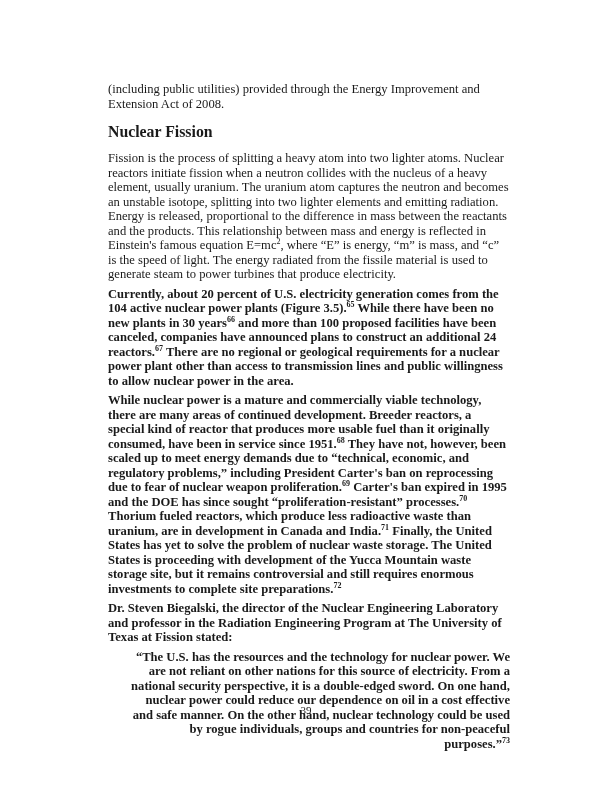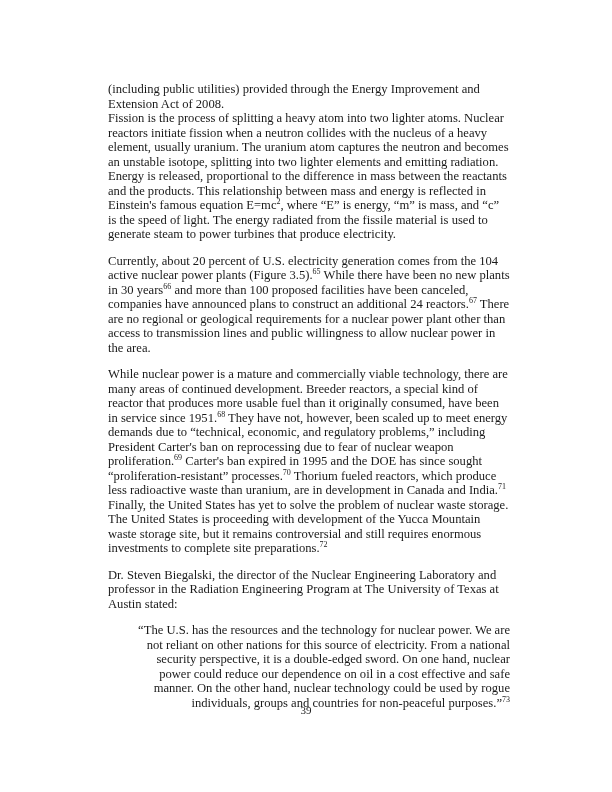--- a/index.html
+++ b/index.html
@@ -3,43 +3,44 @@
 <meta charset="utf-8">
 <style>
   html, body { margin: 0; padding: 0; background: #ffffff; }
   body { width: 612px; height: 792px; position: relative; overflow: hidden; }
   .page {
     position: absolute; left: 108px; top: 82px; width: 402px;
     font-family: "Liberation Serif", serif; font-size: 12.6px; line-height: 14.5px;
     color: #1a1a1a;
   }
   p { margin: 0; }
-  .p-gap { margin-top: 12px; }
+  .p-gap { margin-top: 5px; font-weight: bold; }
   h2 {
     font-family: "Liberation Serif", serif; font-weight: bold; font-size: 15.8px;
     margin: 12px 0 10px 0; line-height: 18px; color: #1a1a1a;
   }
   sup { font-size: 8px; line-height: 0; vertical-align: 5px; }
   .quote { margin-left: 18px; width: 384px; text-align: right; }
   .page-number {
     position: absolute; left: 0; width: 612px; top: 704px; text-align: center;
     font-family: Liberation Serif, serif; font-size: 11px; color: #1a1a1a;
   }
 </style>
 </head>
 <body>
 
 <div class="page">
   <p>(including public utilities) provided through the Energy Improvement and Extension Act of 2008.</p>
 
+  <h2>Nuclear Fission</h2>
 
   <p><span>Fission is the process of splitting a heavy atom into two lighter atoms.  Nuclear reactors initiate fission when a neutron collides with the nucleus of a heavy element, usually uranium.  The uranium atom captures the neutron and becomes an unstable isotope, splitting into two lighter elements and emitting radiation.  Energy is released, proportional to the difference in mass between the reactants and the products.  This relationship between mass and energy is reflected in Einstein's famous equation E=mc</span><sup>2</sup><span>, where “E” is energy, “m” is mass, and “c” is the speed of light.  The energy radiated from the fissile material is used to generate steam to power turbines that produce electricity.</span></p>
 
   <p class="p-gap"><span>Currently, about 20 percent of U.S. electricity generation comes from the 104 active nuclear power plants (Figure 3.5).</span><sup>65</sup><span>  While there have been no new plants in 30 years</span><sup>66</sup><span> and more than 100 proposed facilities have been canceled, companies have announced plans to construct an additional 24 reactors.</span><sup>67</sup><span>  There are no regional or geological requirements for a nuclear power plant other than access to transmission lines and public willingness to allow nuclear power in the area.</span></p>
 
   <p class="p-gap"><span>While nuclear power is a mature and commercially viable technology, there are many areas of continued development.  Breeder reactors, a special kind of reactor that produces more usable fuel than it originally consumed, have been in service since 1951.</span><sup>68</sup><span>  They have not, however, been scaled up to meet energy demands due to “technical, economic, and regulatory problems,” including President Carter's ban on reprocessing due to fear of nuclear weapon proliferation.</span><sup>69</sup><span>  Carter's ban expired in 1995 and the DOE has since sought “proliferation-resistant” processes.</span><sup>70</sup><span>  Thorium fueled reactors, which produce less radioactive waste than uranium, are in development in Canada and India.</span><sup>71</sup><span>  Finally, the United States has yet to solve the problem of nuclear waste storage. The United States is proceeding with development of the Yucca Mountain waste storage site, but it remains controversial and still requires enormous investments to complete site preparations.</span><sup>72</sup></p>
 
-  <p class="p-gap">Dr. Steven Biegalski, the director of the Nuclear Engineering Laboratory and professor in the Radiation Engineering Program at The University of Texas at Austin stated:</p>
+  <p class="p-gap">Dr. Steven Biegalski, the director of the Nuclear Engineering Laboratory and professor in the Radiation Engineering Program at The University of Texas at Fission stated:</p>
 
   <p class="p-gap quote"><span>“The U.S. has the resources and the technology for nuclear power.  We are not reliant on other nations for this source of electricity.  From a national security perspective, it is a double-edged sword.  On one hand, nuclear power could reduce our dependence on oil in a cost effective and safe manner.  On the other hand, nuclear technology could be used by rogue individuals, groups and countries for non-peaceful purposes.”</span><sup>73</sup></p>
 </div>
 
 <div class="page-number">39</div>
 
 </body></html>

